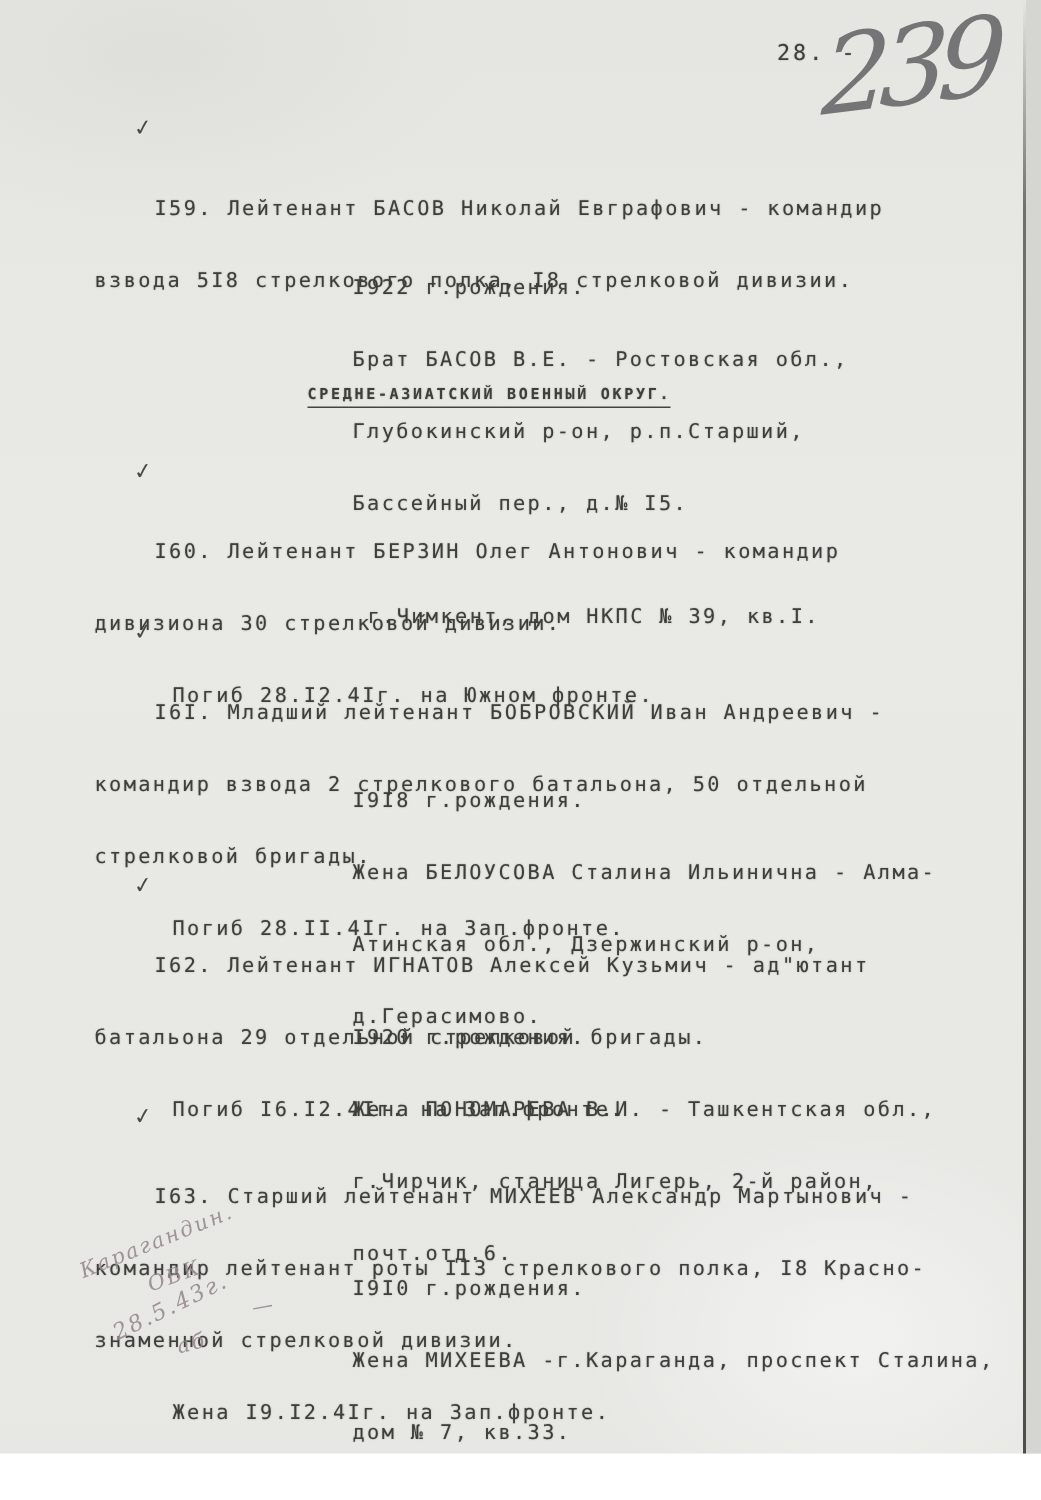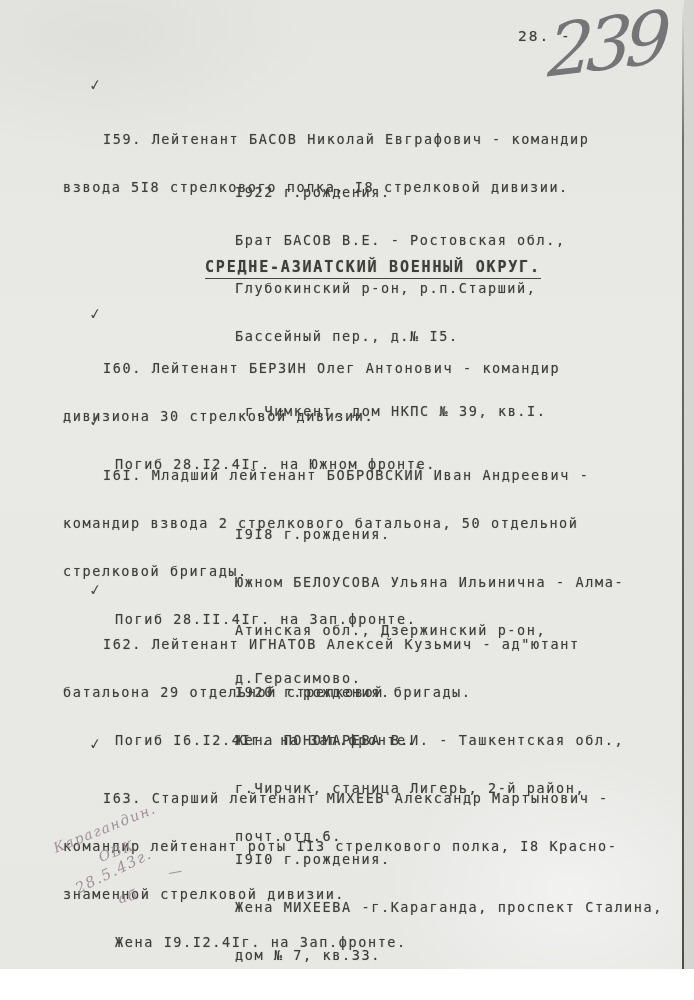--- a/index.html
+++ b/index.html
@@ -31,21 +31,21 @@
     position:absolute;left:26px;top:-6px;
     font-size:15px;color:#4a4a46;
     transform:rotate(-8deg);
     text-shadow:none;
     font-family:"DejaVu Sans","Liberation Sans",sans-serif;
   }
   .details{position:absolute;left:215px;width:440px;}
   .details .line{white-space:pre;margin-left:20px;}
   #section-heading{
     position:absolute;left:205px;top:258px;
-    font-size:15px;font-weight:bold;
+    font-size:10px;font-weight:bold;
     letter-spacing:1.8px;white-space:pre;
     border-bottom:1.5px solid #44443f;
     padding-bottom:2px;
     text-shadow:0 0 1px rgba(62,62,58,.5);
   }
   #page-number-typed{left:518px;top:28px;font-size:14.5px;letter-spacing:2px;}
   #page-number-hand{
     position:absolute;left:548px;top:4px;
     font-family:"DejaVu Serif","Liberation Serif",serif;
     font-style:italic;
@@ -111,21 +111,21 @@
 
   <div class="entry typed" style="top:419px">
     <span class="check">✓</span>
     <div class="line first">I6I. Младший лейтенант БОБРОВСКИЙ Иван Андреевич -</div>
     <div class="line">командир взвода 2 стрелкового батальона, 50 отдельной</div>
     <div class="line">стрелковой бригады.</div>
     <div class="line pogib">Погиб 28.II.4Iг. на Зап.фронте.</div>
   </div>
   <div class="details typed" style="top:494px">
     <div class="line">I9I8 г.рождения.</div>
-    <div class="line">Южном БЕЛОУСОВА Ульяна Ильинична - Алма-</div>
+    <div class="line">Жена БЕЛОУСОВА Сталина Ильинична - Алма-</div>
     <div class="line">Атинская обл., Дзержинский р-он,</div>
     <div class="line">д.Герасимово.</div>
   </div>
 
   <div class="entry typed" style="top:588px">
     <span class="check">✓</span>
     <div class="line first">I62. Лейтенант ИГНАТОВ Алексей Кузьмич - ад"ютант</div>
     <div class="line">батальона 29 отдельной стрелковой бригады.</div>
     <div class="line pogib">Погиб I6.I2.4Iг. на Зап.фронте.</div>
   </div>

